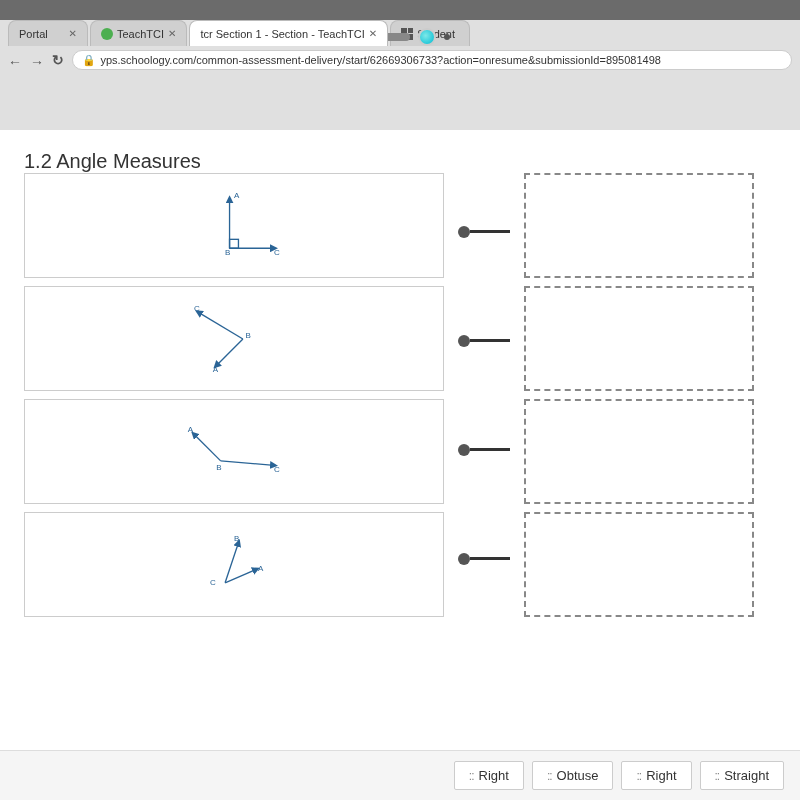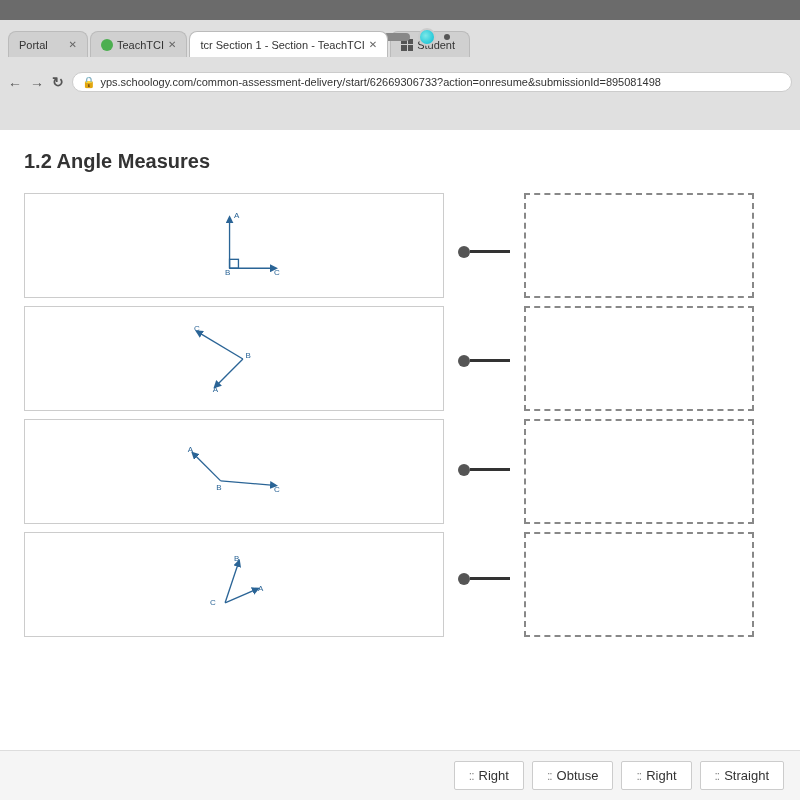--- a/index.html
+++ b/index.html
@@ -48,21 +48,21 @@
     .small-dot {
       width: 6px;
       height: 6px;
       background: #555;
       border-radius: 50%;
     }
 
     .tabs-bar {
       display: flex;
       align-items: flex-end;
-      padding: 11px 8px;
+      padding: 0 8px;
       margin-top: 20px;
       gap: 2px;
     }
 
     .tab {
       background: #d0d0d0;
       border-radius: 8px 8px 0 0;
       padding: 4px 10px;
       font-size: 11px;
       color: #333;
@@ -148,23 +148,22 @@
       background: #fff;
       width: 100%;
       height: calc(800px - 110px);
       overflow: auto;
       padding: 20px 24px;
       position: relative;
     }
 
     .page-title {
       font-size: 20px;
-      font-weight: bold;
+      font-weight: normal;
       color: #333;
-      margin-bottom: 20px;
     }
 
     .instructions {
       font-size: 13px;
       color: #333;
       margin-bottom: 16px;
     }
 
     .instructions em {
       font-style: italic;

